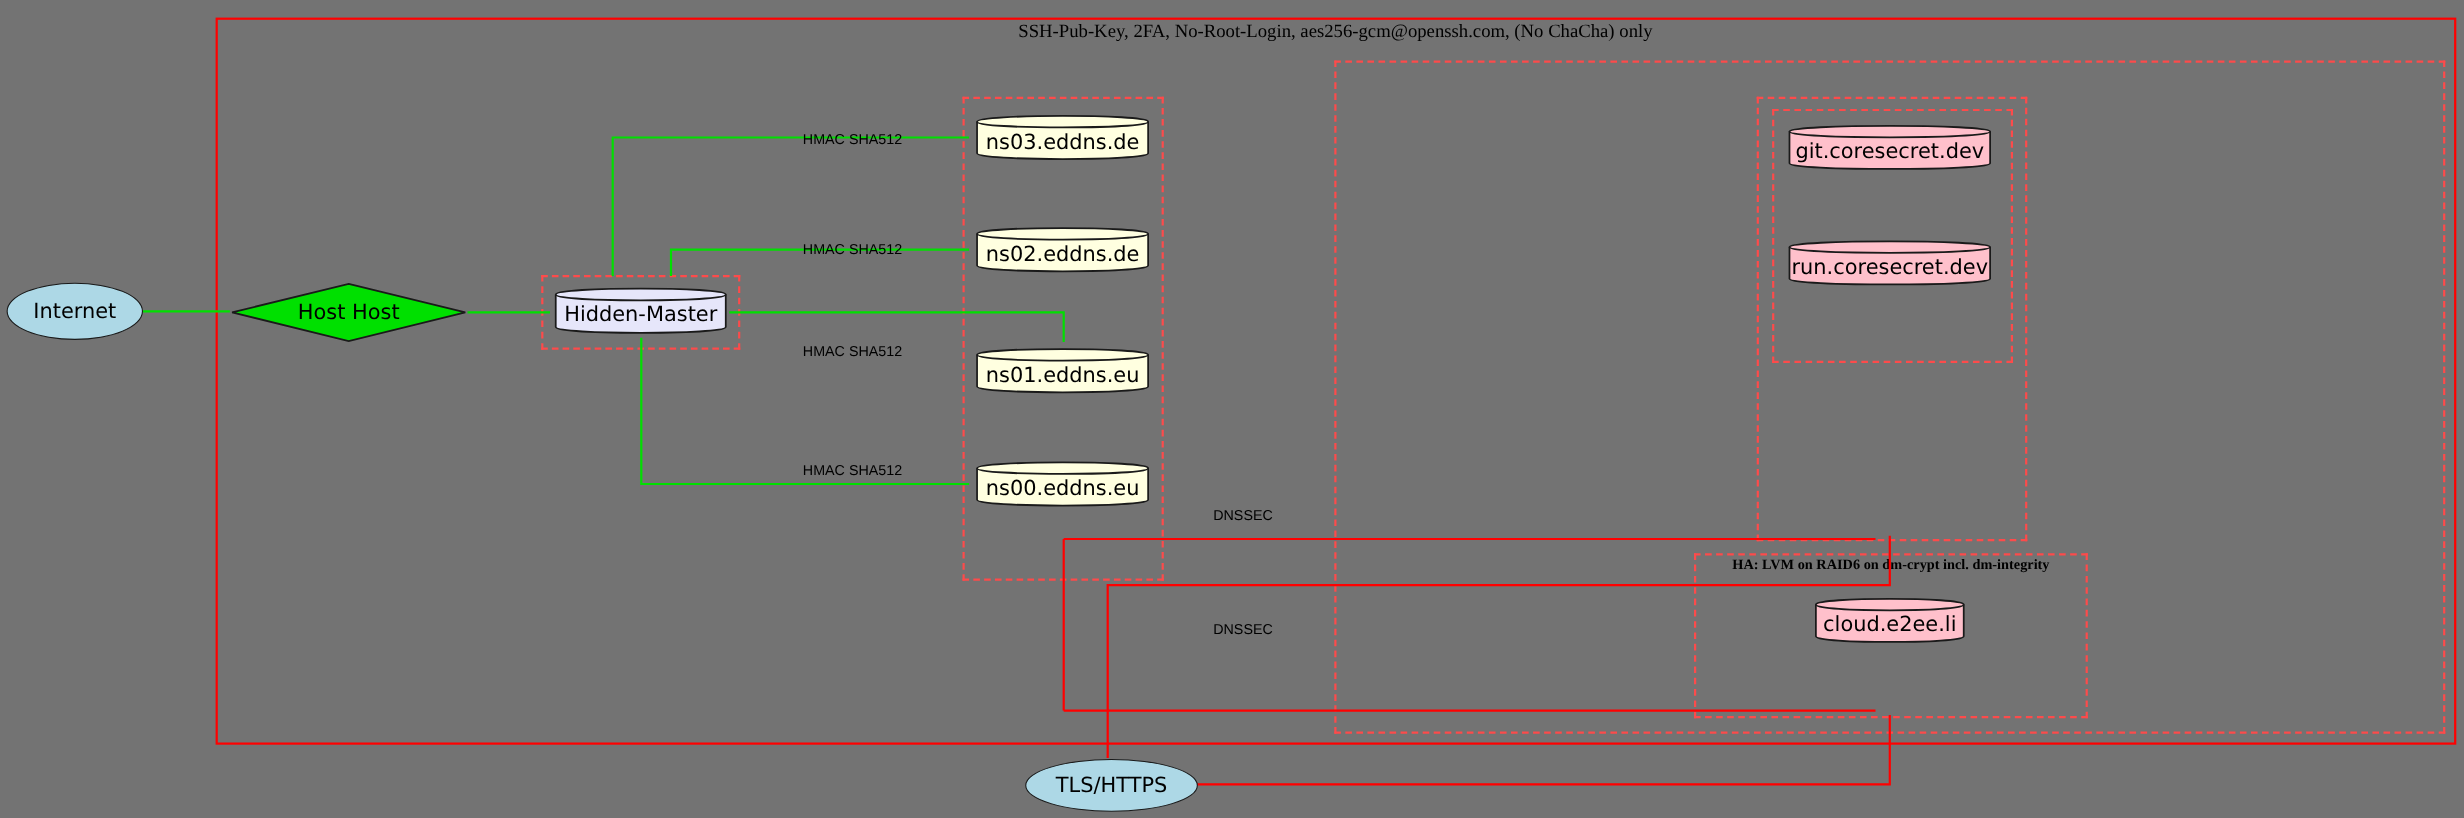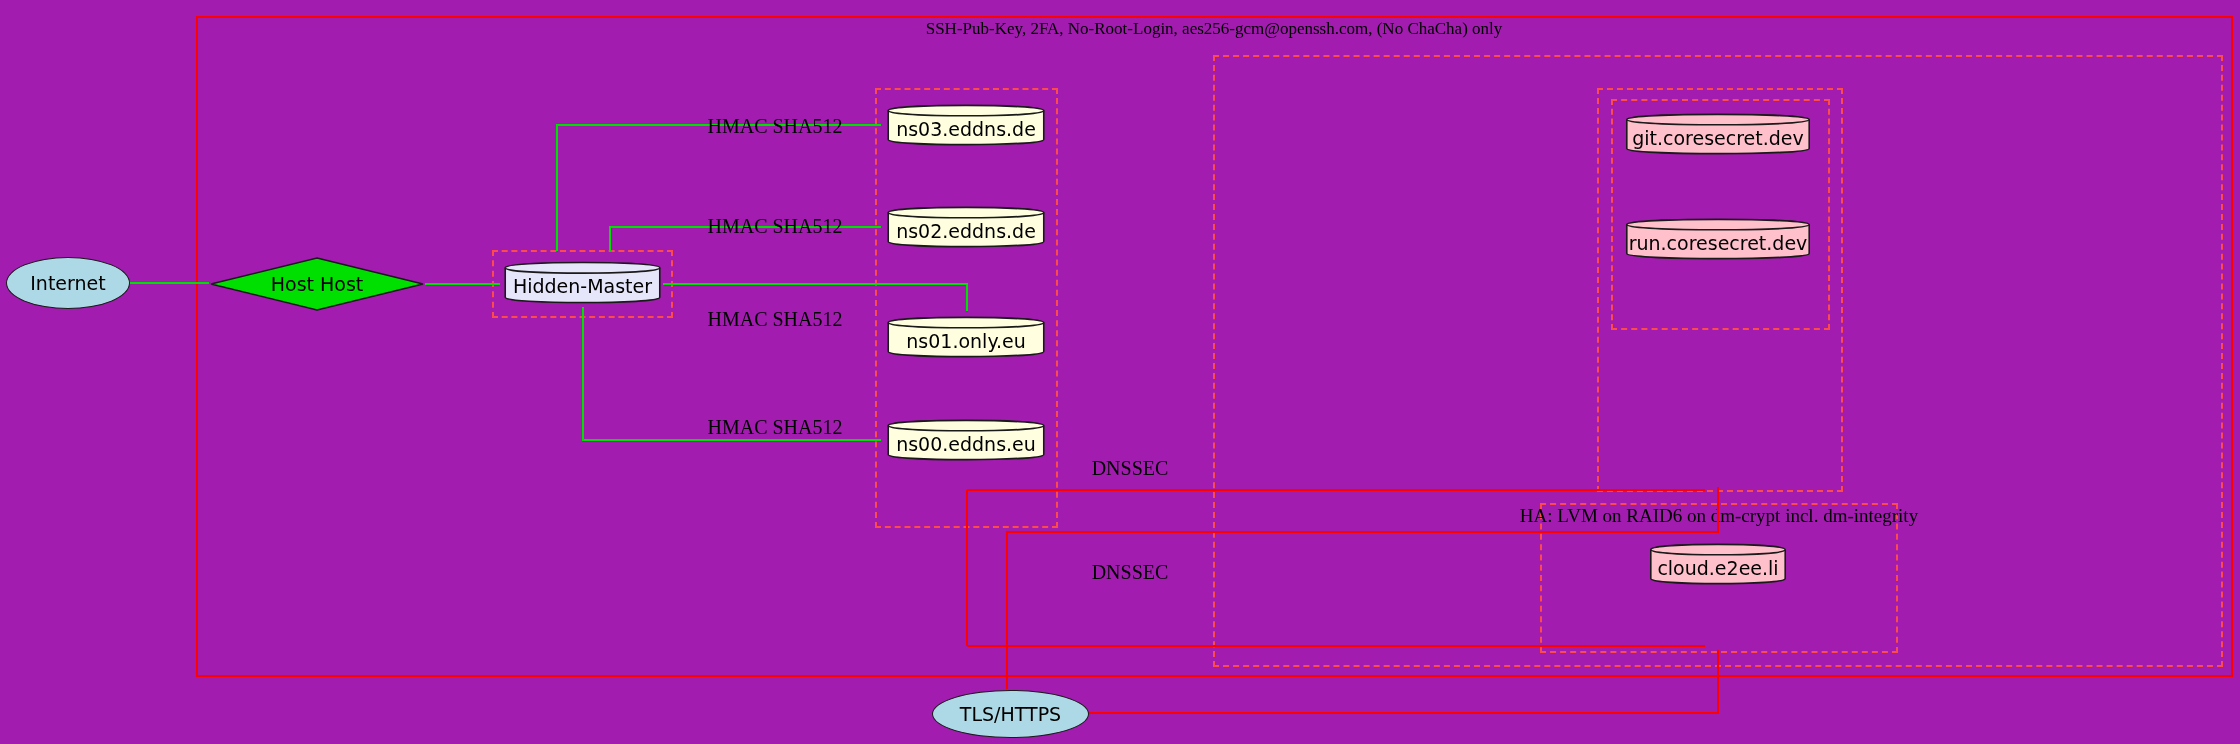--- a/index.html
+++ b/index.html
@@ -1,34 +1,34 @@
 <!DOCTYPE html>
 <html><head>
 <meta charset="utf-8">
 <style>
   html,body{margin:0;padding:0;background:#fff;}
-  #canvas{position:relative;width:2240px;height:744px;background:#a21caf;overflow:hidden;
+  #canvas{position:relative;width:2240px;height:744px;background:#737373;overflow:hidden;
           font-family:"DejaVu Sans",sans-serif;color:#000;}
 
   
   .cluster{position:absolute;box-sizing:border-box;}
   .solid-red{border:2px solid #ff0000;}
   .dashed-red{border:2px dashed #fd4b4b;}
   .clabel{position:absolute;transform:translateX(-50%);white-space:nowrap;
           font-family:"Liberation Serif",serif;color:#000;}
 
   
   svg.edges{position:absolute;left:0;top:0;width:2240px;height:744px;z-index:3;}
   svg.edges path{fill:none;stroke-width:2px;}
   .e-green{stroke:#00e000;}
   .e-red{stroke:#ff0000;}
 
   
   .elabel{position:absolute;transform:translate(-50%,-50%);white-space:nowrap;z-index:4;
-          font-family:Liberation Serif, serif;font-size:20px;}
+          font-family:Liberation Sans, sans-serif;font-size:13px;}
 
   
   .node{position:absolute;display:flex;align-items:center;justify-content:center;
         box-sizing:border-box;z-index:5;font-size:19px;}
   .node .lbl{position:relative;z-index:2;white-space:nowrap;text-align:center;}
   .ellipse{background:#add8e6;border:1.6px solid #1a1a1a;border-radius:50%;}
   .shape-svg{position:absolute;inset:0;width:100%;height:100%;z-index:1;}
   .shape-svg path,.shape-svg polygon{stroke:#1a1a1a;stroke-width:1.6;vector-effect:non-scaling-stroke;}
   .cyl .body{fill:var(--f);}
   .cyl .lid{fill:none;}
@@ -46,21 +46,21 @@
   <div class="cluster dashed-red" style="left:1213px;top:55px;width:1010px;height:612px;"></div>
 
   <div class="cluster dashed-red" style="left:492px;top:250px;width:181px;height:68px;"></div>
 
   <div class="cluster dashed-red" style="left:875px;top:88px;width:183px;height:440px;"></div>
 
   <div class="cluster dashed-red" style="left:1597px;top:88px;width:246px;height:404px;"></div>
   <div class="cluster dashed-red" style="left:1611px;top:99px;width:219px;height:231px;"></div>
 
   <div class="cluster dashed-red" style="left:1540px;top:503px;width:358px;height:150px;"></div>
-  <span class="clabel" style="left:1719px;top:505px;font-size:19px;">HA: LVM on RAID6 on dm-crypt incl. dm-integrity</span>
+  <span class="clabel" style="left:1719px;top:505px;font-size:13px;font-weight:bold;">HA: LVM on RAID6 on dm-crypt incl. dm-integrity</span>
 
   <svg class="edges" viewBox="0 0 2240 744">
     <defs>
       <marker id="mg" markerUnits="userSpaceOnUse" markerWidth="14" markerHeight="10" refX="13" refY="5" orient="auto">
           <path d="M0,0 L14,5 L0,10 Z" fill="#00e000" stroke="none"></path>
         </marker>
       <marker id="mr" markerUnits="userSpaceOnUse" markerWidth="14" markerHeight="10" refX="13" refY="5" orient="auto">
           <path d="M0,0 L14,5 L0,10 Z" fill="#ff0000" stroke="none"></path>
         </marker>
     </defs>
@@ -119,21 +119,21 @@
       <path class="lid" d="M2,8 C2,13.8 98,13.8 98,8"></path>
     </svg>
     <span class="lbl">ns02.eddns.de</span>
   </div>
 
   <div class="node cyl" style="left:885px;top:313px;width:162px;height:48px;--f:#ffffe0;">
     <svg class="shape-svg" viewBox="0 0 100 40" preserveAspectRatio="none" aria-hidden="true">
       <path class="body" d="M2,8 C2,2.2 98,2.2 98,8 L98,32 C98,37.8 2,37.8 2,32 Z"></path>
       <path class="lid" d="M2,8 C2,13.8 98,13.8 98,8"></path>
     </svg>
-    <span class="lbl">ns01.only.eu</span>
+    <span class="lbl">ns01.eddns.eu</span>
   </div>
 
   <div class="node cyl" style="left:885px;top:416px;width:162px;height:48px;--f:#ffffe0;">
     <svg class="shape-svg" viewBox="0 0 100 40" preserveAspectRatio="none" aria-hidden="true">
       <path class="body" d="M2,8 C2,2.2 98,2.2 98,8 L98,32 C98,37.8 2,37.8 2,32 Z"></path>
       <path class="lid" d="M2,8 C2,13.8 98,13.8 98,8"></path>
     </svg>
     <span class="lbl">ns00.eddns.eu</span>
   </div>
 

